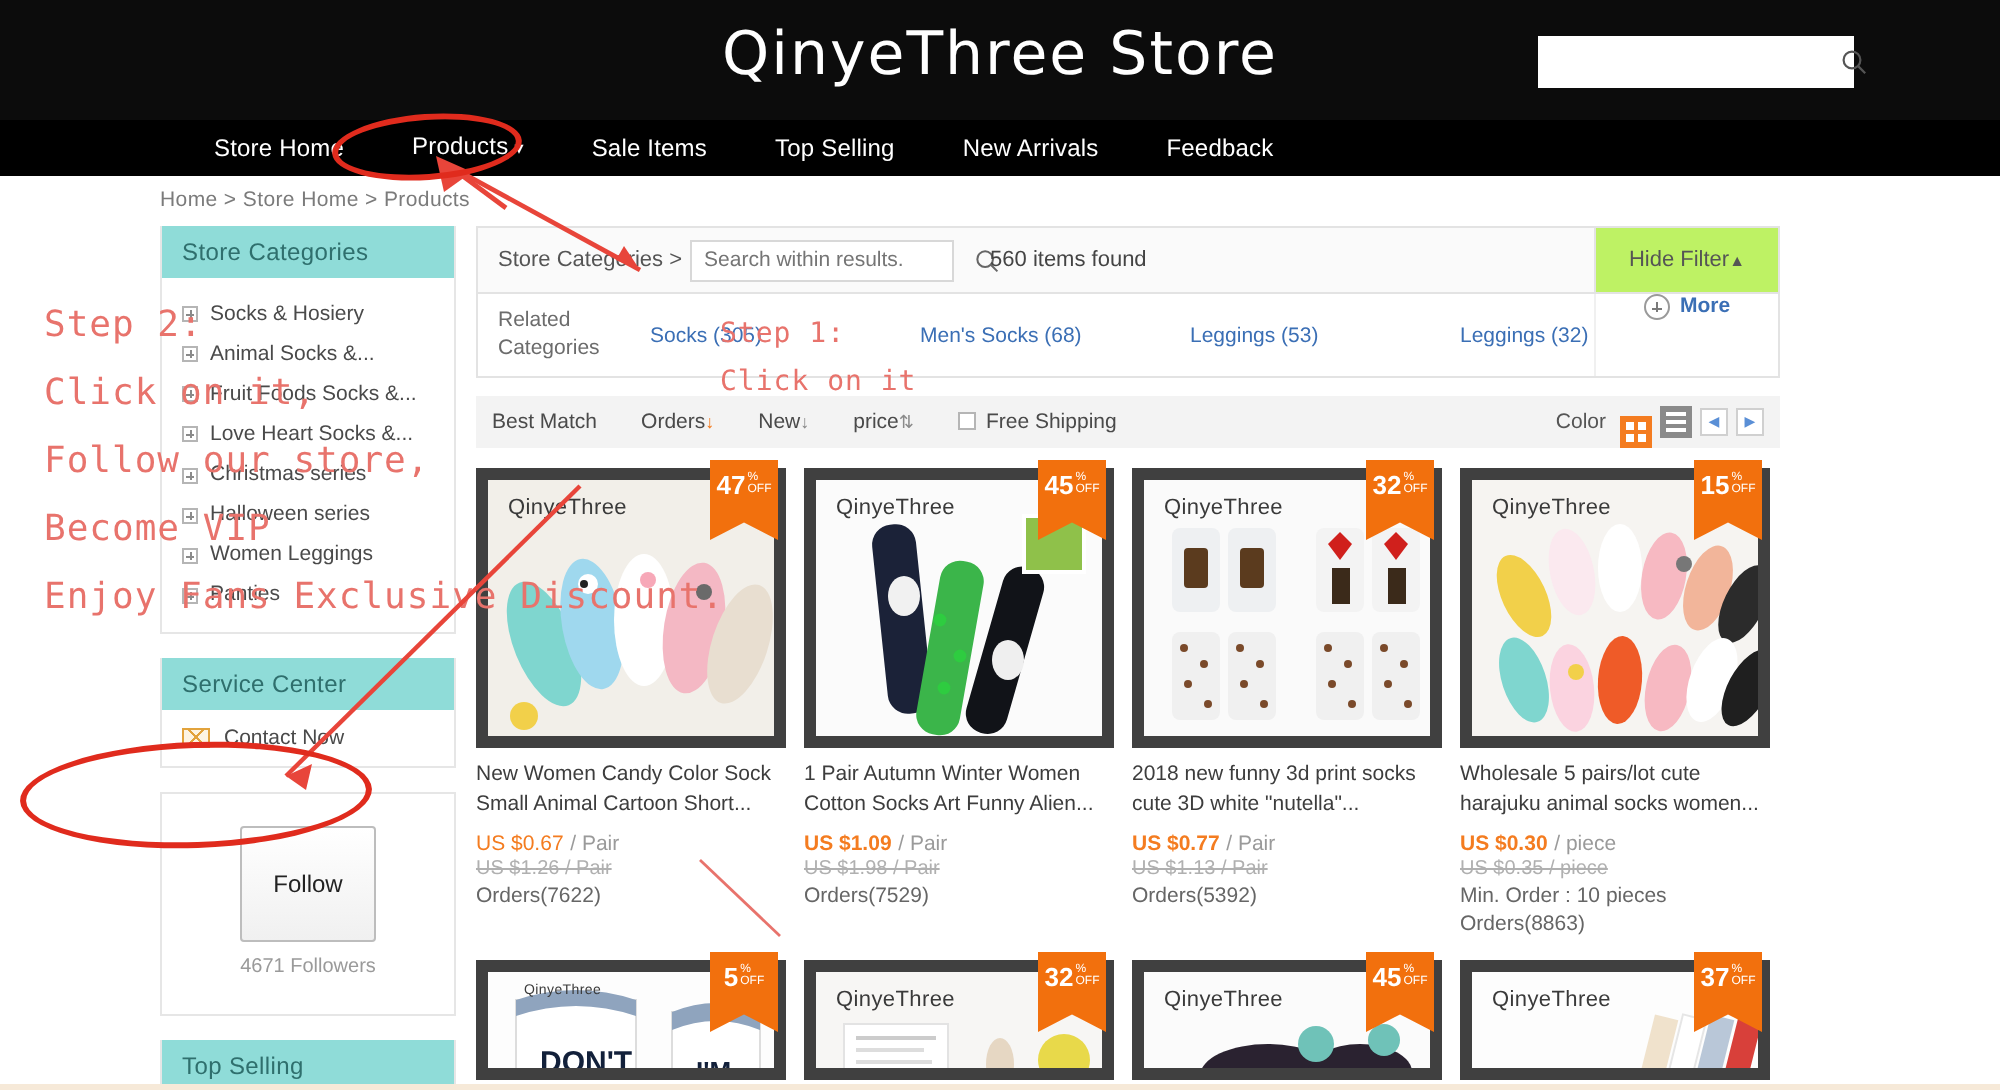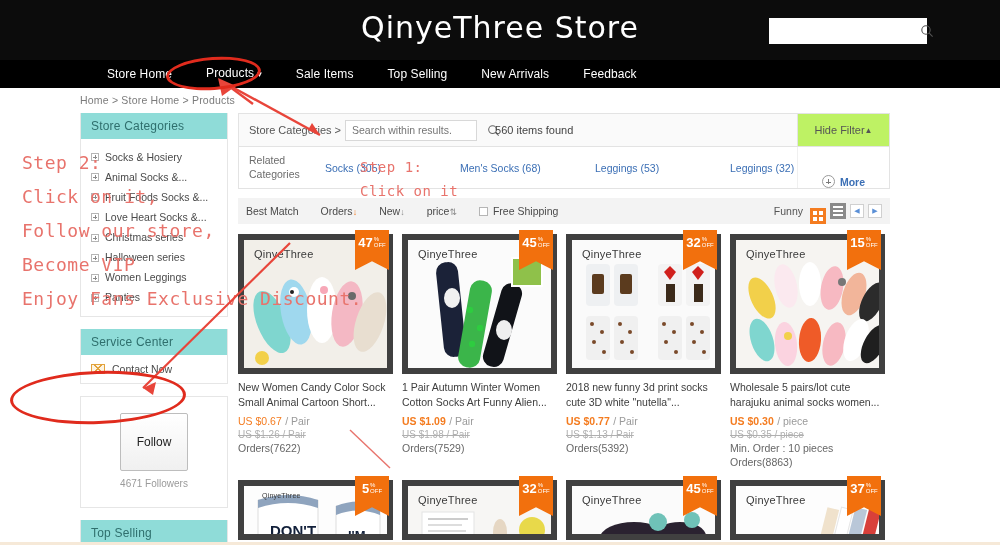--- a/index.html
+++ b/index.html
@@ -195,21 +195,21 @@
     border: 1px solid #e3e3e3; border-top: 0;
     background: #fff; height: 42px;
     display: flex; align-items: center;
     padding-left: 10px; position: relative;
   }
   .rel-label { font-size: 10.5px; color: #6c6c6c; line-height: 1.25; width: 76px; }
   .rel-links { display: flex; flex: 1; }
   .rel-link { font-size: 10.5px; color: #3b6fb5; width: 135px; }
   .more-btn {
     position: absolute; right: 0; top: 0; bottom: 0; width: 92px;
-    display: flex; align-items: flex-end; justify-content: center; gap: 5px;
+    display: flex; align-items: flex-start; justify-content: center; gap: 5px;
     border-left: 1px solid #f0f0f0;
     font-size: 10.5px; color: #3b6fb5; font-weight: bold;
   }
   .circ-plus {
     width: 13px; height: 13px; border-radius: 50%;
     border: 1px solid #9a9a9a; position: relative; display: inline-block;
   }
   .circ-plus::before, .circ-plus::after { content:""; position:absolute; background:#7a7a7a; }
   .circ-plus::before { left: 3px; right: 3px; top: 5.5px; height: 1px; }
   .circ-plus::after { top: 3px; bottom: 3px; left: 5.5px; width: 1px; }
@@ -464,21 +464,21 @@
         <span class="sort-item">
           <span>New</span><span class="arr-g">↓</span>
         </span>
         <span class="sort-item">
           <span>price</span><span class="arr-g">⇅</span>
         </span>
         <span class="sort-item">
           <span class="chk"></span><span>Free Shipping</span>
         </span>
         <div class="view-ctrl">
-          <span class="view-label">Funny</span>
+          <span class="view-label">Color</span>
           <span class="vbtn grid">
             <svg width="10" height="10" viewBox="0 0 10 10">
               <rect x="0" y="0" width="4" height="4" fill="#fff"></rect>
                 <rect x="6" y="0" width="4" height="4" fill="#fff"></rect>
               <rect x="0" y="6" width="4" height="4" fill="#fff"></rect>
                 <rect x="6" y="6" width="4" height="4" fill="#fff"></rect>
             </svg>
           </span>
           <span class="vbtn list">
             <svg width="10" height="10" viewBox="0 0 10 10">

